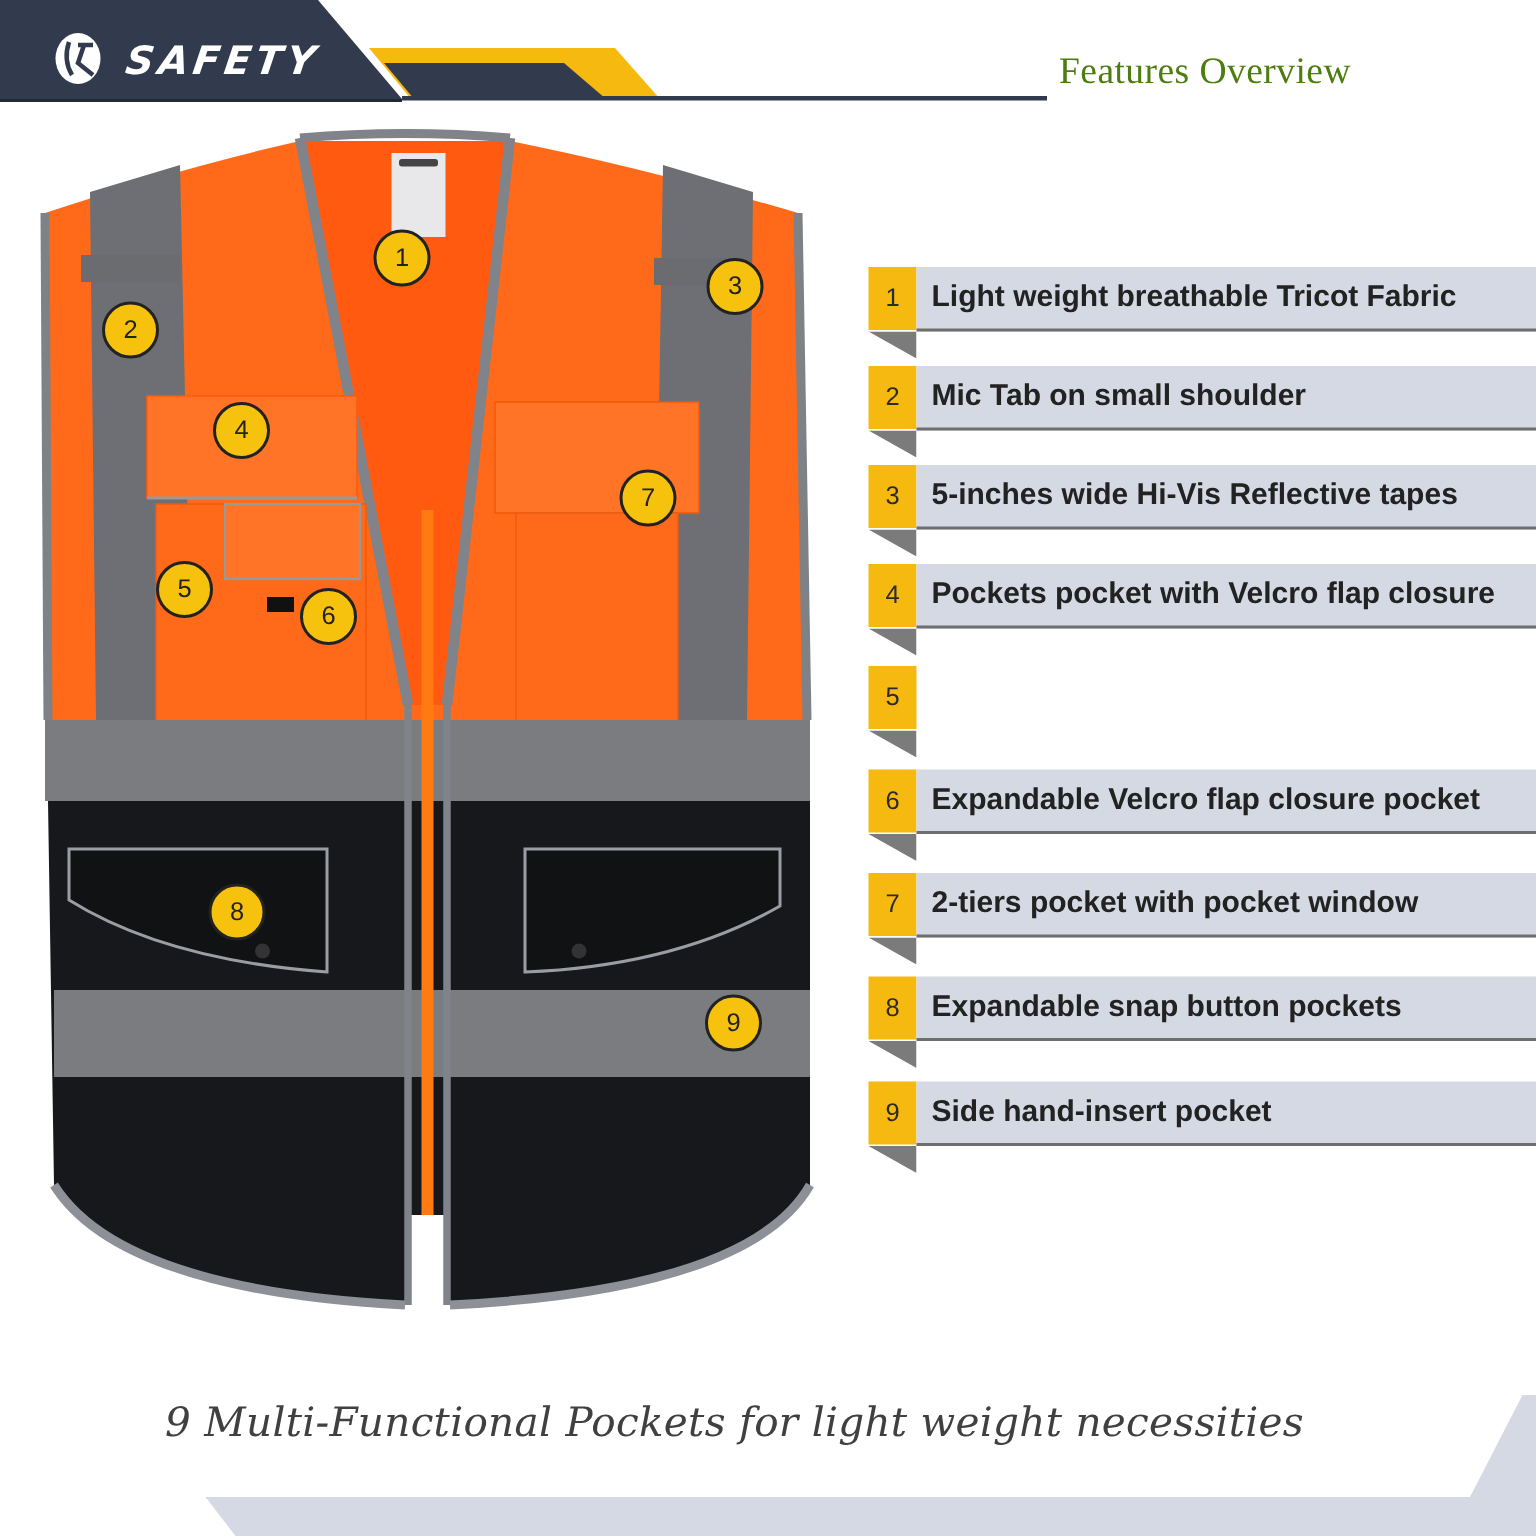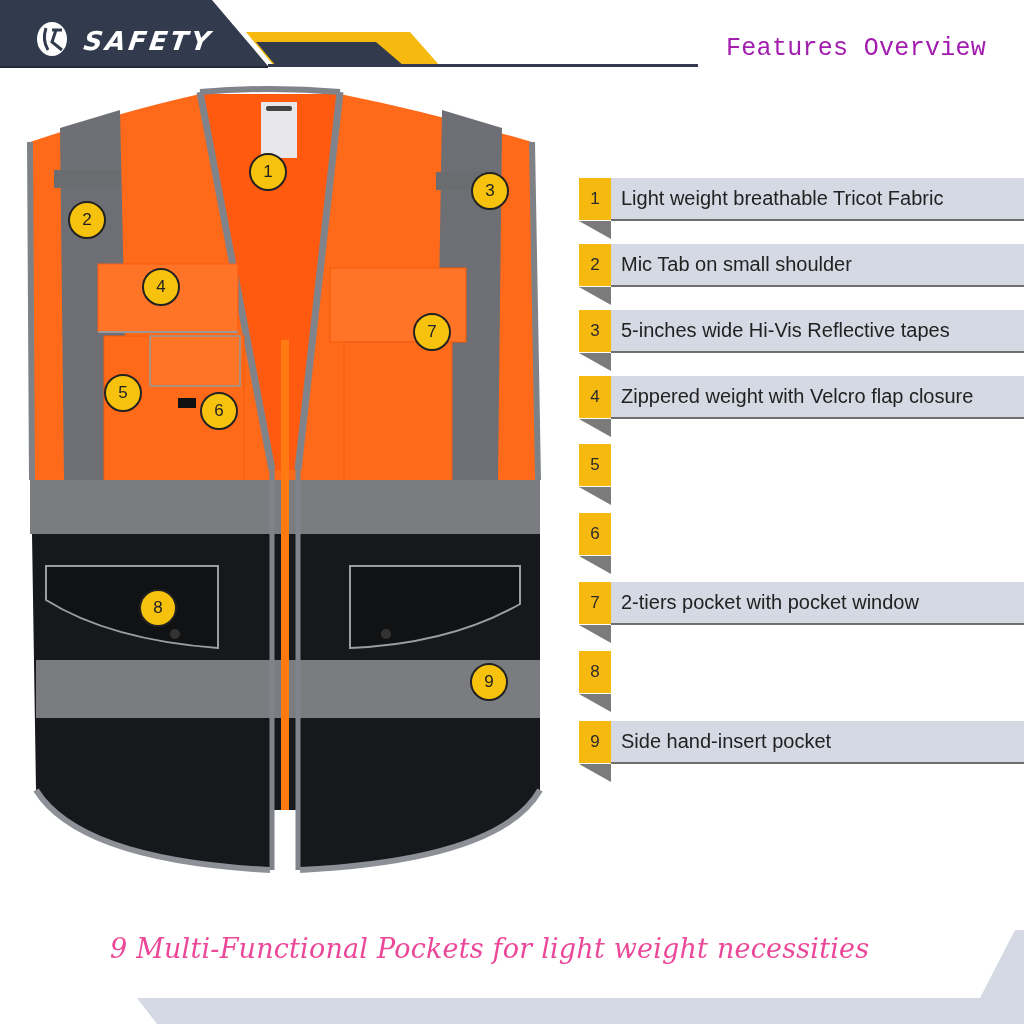--- a/index.html
+++ b/index.html
@@ -3,31 +3,31 @@
 <meta charset="utf-8">
 <style>
   html, body { margin:0; padding:0; background:#ffffff; }
   body { width:1024px; height:1024px; position:relative; overflow:hidden; font-family:"Liberation Sans", sans-serif; }
   .abs { position:absolute; }
 
   
   #header-band { left:0; top:0; width:1024px; height:70px; }
   #brand-text { left:84px; top:26px; color:#ffffff; font-family:"DejaVu Sans", sans-serif; font-weight:bold; font-style:italic; font-size:26px; letter-spacing:3px; transform:skewX(-8deg); }
   #brand-logo { left:34px; top:20px; width:36px; height:38px; }
-  #features-title { left:706px; top:34px; font-family:Liberation Mono, monospace; font-size:25px; color:#a21caf; letter-spacing:0.3px;margin-left:20px; }
+  #features-title { left:706px; top:34px; font-family:Liberation Serif, serif; font-size:25px; color:#4d7c0f; letter-spacing:0.3px; }
 
   
   .feature { position:absolute; left:579px; width:445px; height:60px; }
   .feature .num { position:absolute; left:0; top:0; width:32px; height:42px; background:#f6b90f; color:#2b2b2b; font-size:17px; display:flex; align-items:center; justify-content:center; }
-  .feature .bar { position:absolute; left:32px; top:0; right:0; height:41px; background:#d5d9e3; border-bottom:2px solid #6e6e6e; display:flex; align-items:center; }
+  .feature .bar { position:absolute; left:32px; top:0; right:0; height:41px; background:#d5d9e3; border-bottom:2px solid #6e6e6e; display:flex; align-items:center;font-weight:bold; }
   .feature .label { padding-left:10px; font-size:20px; color:#222222; white-space:nowrap; }
   .feature .fold-svg { position:absolute; left:0; top:43px; }
 
   
-  #tagline { left:110px; top:933px; font-family:"DejaVu Serif", serif; font-style:italic; font-size:27px; color:#ec4899; white-space:nowrap; letter-spacing:0.2px; }
+  #tagline { left:110px; top:933px; font-family:"DejaVu Serif", serif; font-style:italic; font-size:27px; color:#404040; white-space:nowrap; letter-spacing:0.2px; }
   #bottom-deco { left:0; top:910px; width:1024px; height:114px; }
 
   
   #vest { left:0; top:80px; width:570px; height:830px; }
 
   .badge { position:absolute; width:38px; height:38px; border-radius:50%; background:#f6c20d; border:2px solid #222; color:#222; font-size:17px; display:flex; align-items:center; justify-content:center; box-sizing:border-box; }
 </style>
 </head>
 <body>
 
@@ -131,49 +131,55 @@
     <div class="bar">
         <span class="label">5-inches wide Hi-Vis Reflective tapes</span>
       </div>
     <svg class="fold-svg" width="32" height="18">
         <polygon points="0,0 32,0 32,18" fill="#7b7b7b"></polygon>
       </svg>
   </div>
   <div class="feature" style="top:376px;">
     <div class="num">4</div>
     <div class="bar">
-        <span class="label">Zippered weight with Velcro flap closure</span>
+        <span class="label">Pockets pocket with Velcro flap closure</span>
       </div>
     <svg class="fold-svg" width="32" height="18">
         <polygon points="0,0 32,0 32,18" fill="#7b7b7b"></polygon>
       </svg>
   </div>
   <div class="feature" style="top:444px;">
     <div class="num">5</div>
     <svg class="fold-svg" width="32" height="18">
         <polygon points="0,0 32,0 32,18" fill="#7b7b7b"></polygon>
       </svg>
   </div>
   <div class="feature" style="top:513px;">
     <div class="num">6</div>
+    <div class="bar">
+        <span class="label">Expandable Velcro flap closure pocket</span>
+      </div>
     <svg class="fold-svg" width="32" height="18">
         <polygon points="0,0 32,0 32,18" fill="#7b7b7b"></polygon>
       </svg>
   </div>
   <div class="feature" style="top:582px;">
     <div class="num">7</div>
     <div class="bar">
         <span class="label">2-tiers pocket with pocket window</span>
       </div>
     <svg class="fold-svg" width="32" height="18">
         <polygon points="0,0 32,0 32,18" fill="#7b7b7b"></polygon>
       </svg>
   </div>
   <div class="feature" style="top:651px;">
     <div class="num">8</div>
+    <div class="bar">
+        <span class="label">Expandable snap button pockets</span>
+      </div>
     <svg class="fold-svg" width="32" height="18">
         <polygon points="0,0 32,0 32,18" fill="#7b7b7b"></polygon>
       </svg>
   </div>
   <div class="feature" style="top:721px;">
     <div class="num">9</div>
     <div class="bar">
         <span class="label">Side hand-insert pocket</span>
       </div>
     <svg class="fold-svg" width="32" height="18">

